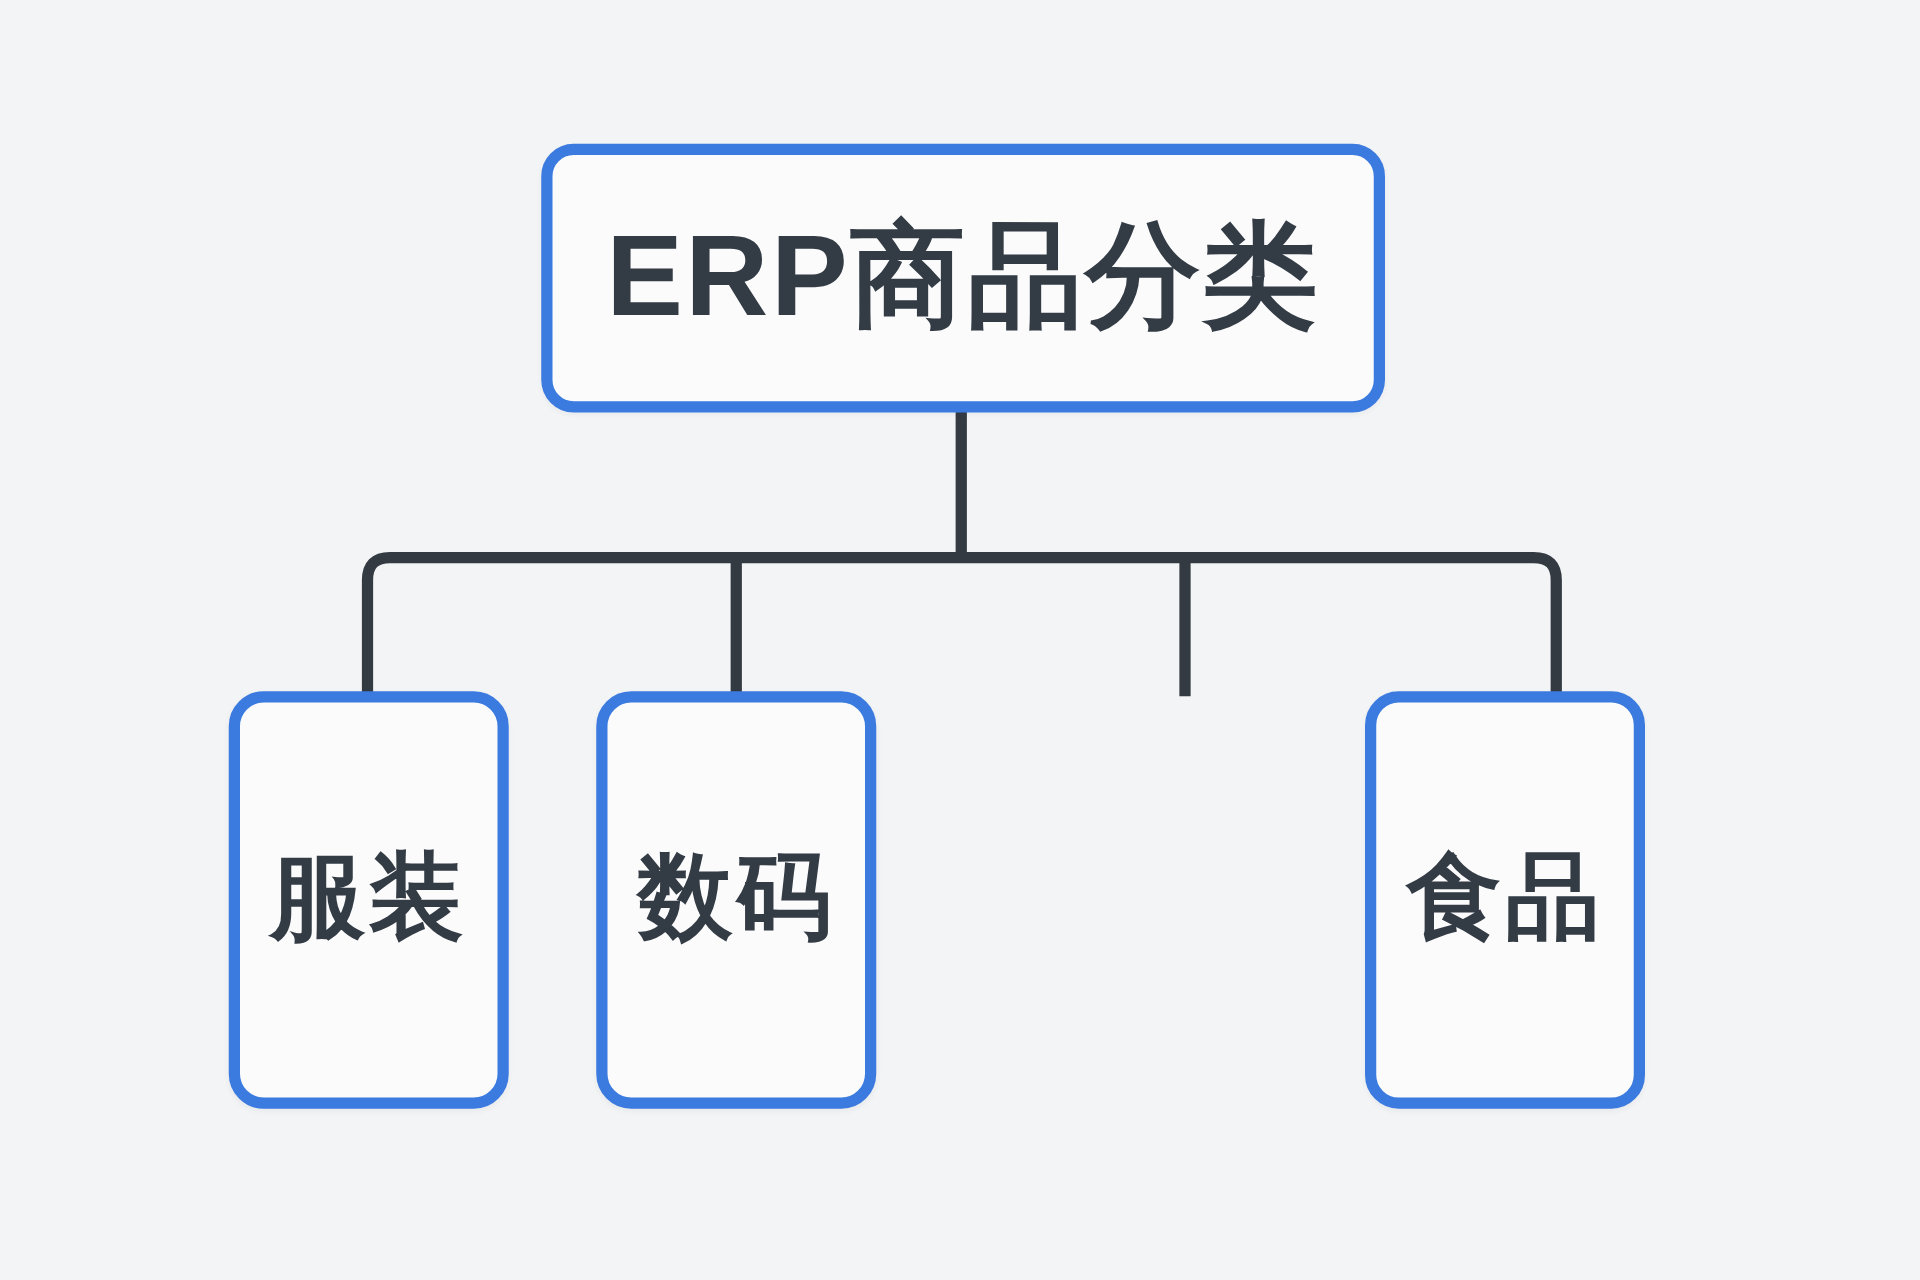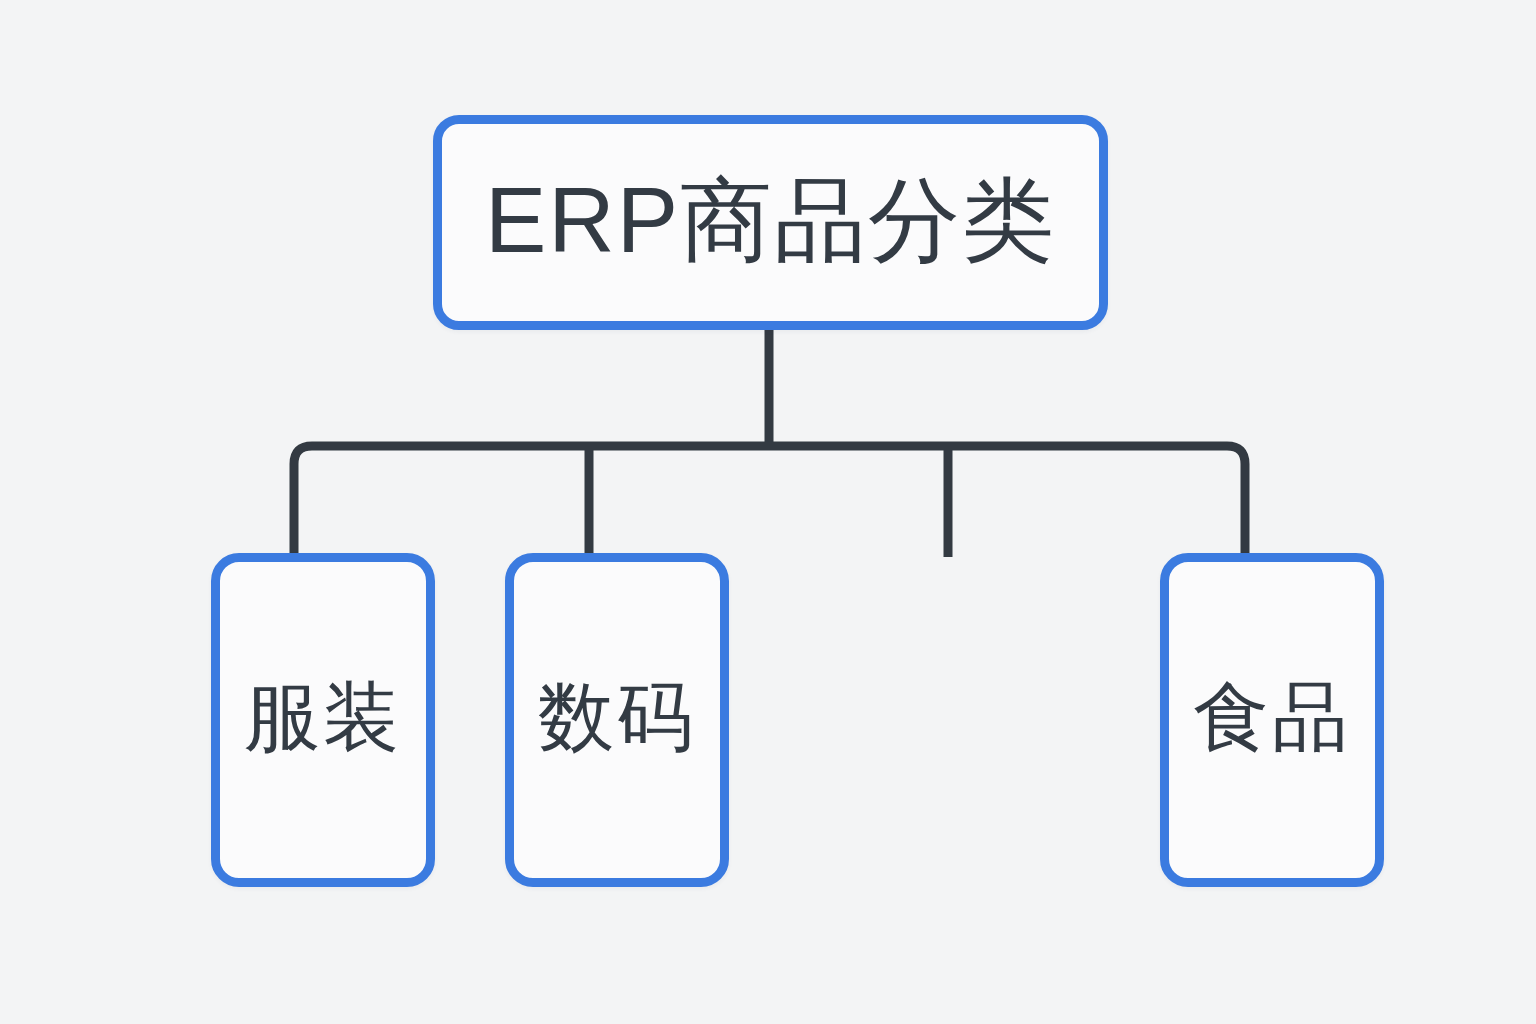--- a/index.html
+++ b/index.html
@@ -30,45 +30,44 @@
   }
 
   .node {
     position: absolute;
     background: var(--node-background);
     border: 9px solid var(--node-border);
     display: flex;
     align-items: center;
     justify-content: center;
     color: var(--text);
-    font-weight: 400;
+    font-weight: 700;
     box-shadow: 0 2px 4px rgba(40,60,90,0.05);
   }
 
   .node-root {
     left: 433px; top: 115px;
     width: 675px; height: 215px;
     border-radius: 26px;
     font-size: 92px;
     letter-spacing: 2px;
   }
 
   .node-child {
     top: 553px;
     width: 224px; height: 334px;
     border-radius: 28px;
     font-size: 76px;
     letter-spacing: 3px;
-    margin-left: 28px;
   }
 
   #child-0 { left: 183px; }
   #child-1 { left: 477px; }
   #child-2 { left: 836px; }
-  #child-3 { left: 1132px; }
+  #child-3 { left: 1092px; border-radius: 27px; }
 
   .node-label { display: inline-block; transform: translateY(-2px); }
 </style>
 </head>
 <body>
 
 <div class="stage">
 
   <svg class="connectors" viewBox="0 0 1536 1024" xmlns="http://www.w3.org/2000/svg" fill="none">
 

